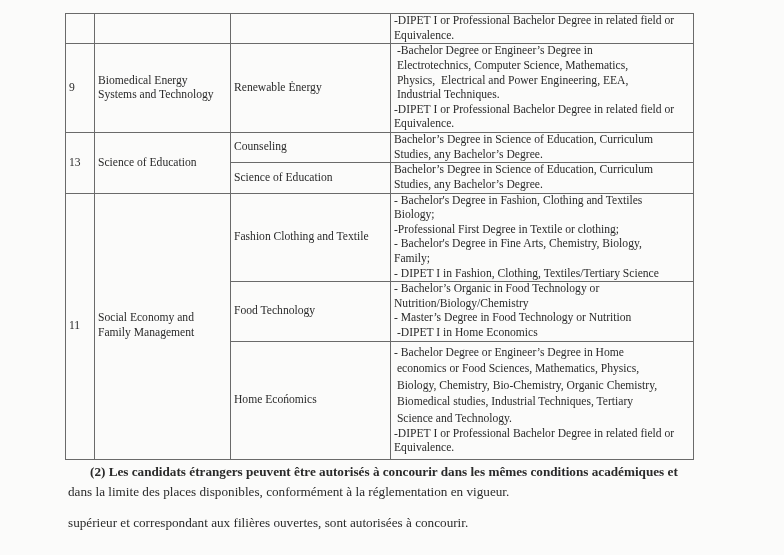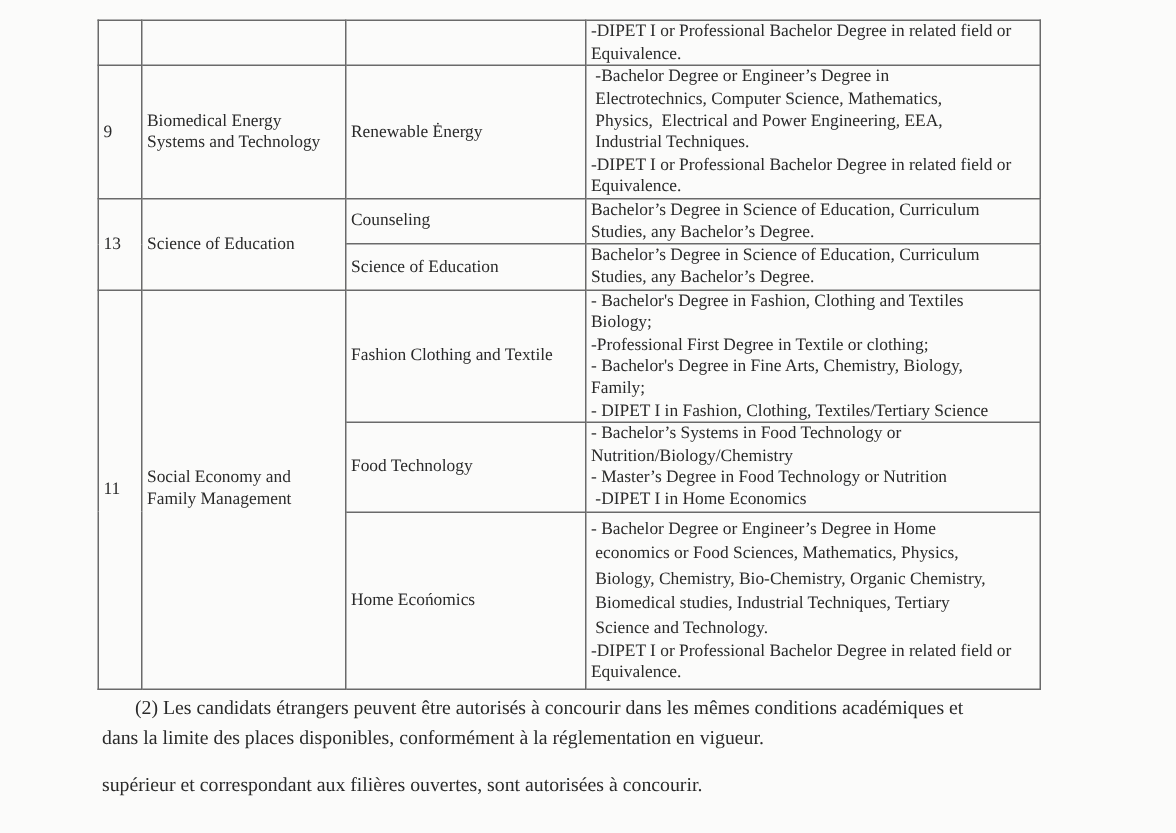--- a/index.html
+++ b/index.html
@@ -30,21 +30,21 @@
   col.c-spec { width:160px; }
   col.c-req { width:303px; }
   td.req { padding:0 2px 0 3px; }
   .req-line { display:block; white-space:nowrap; }
   .num { padding-left:4px; }
   .para {
     position:absolute; left:68px; width:680px;
     font-size:13.2px; line-height:20px;
     color:#2a2a2a;
   }
-  .para .indent { padding-left:22px; }
+  .para .indent { padding-left:22px;font-weight:bold; }
 </style>
 </head>
 <body>
 
 <div class="page">
 
   <table class="grid">
     <colgroup>
       <col class="c-num">
         <col class="c-field">
@@ -111,21 +111,21 @@
           <span class="req-line">-Professional First Degree in Textile or clothing;</span>
           <span class="req-line">- Bachelor's Degree in Fine Arts, Chemistry, Biology,</span>
           <span class="req-line">Family;</span>
           <span class="req-line">- DIPET I in Fashion, Clothing, Textiles/Tertiary Science</span>
         </td>
       </tr>
 
       <tr style="height:59px">
         <td>Food Technology</td>
         <td class="req">
-          <span class="req-line">- Bachelor’s Systems in Food Technology or</span>
+          <span class="req-line">- Bachelor’s Organic in Food Technology or</span>
           <span class="req-line">Nutrition/Biology/Chemistry</span>
           <span class="req-line">- Master’s Degree in Food Technology or Nutrition</span>
           <span class="req-line" style="white-space:pre"> -DIPET I in Home Economics</span>
         </td>
       </tr>
 
       <tr style="height:118px">
         <td>Home Ecońomics</td>
         <td class="req" style="line-height:16.4px">
           <span class="req-line">- Bachelor Degree or Engineer’s Degree in Home</span>

